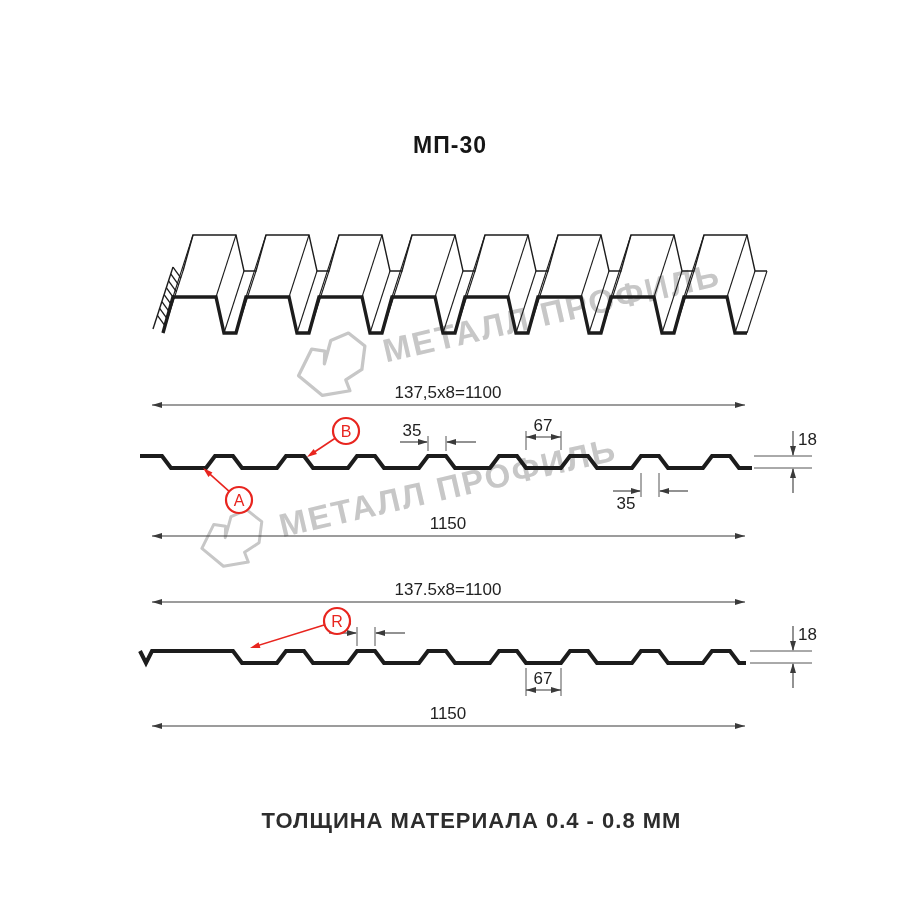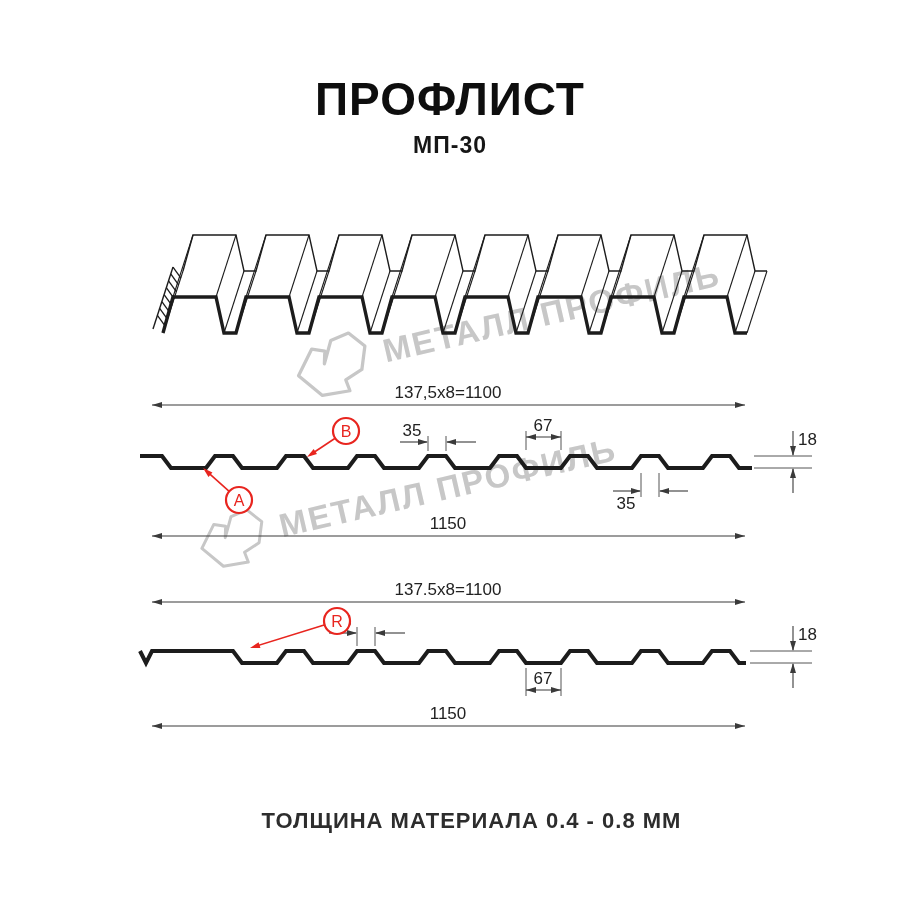--- a/index.html
+++ b/index.html
@@ -17,21 +17,20 @@
   .wm1{left:292px;top:340px;}
   .wm2{left:196px;top:516px;}
   .wm-logo{flex:0 0 auto;}
   svg.overlay{position:absolute;left:0;top:0;}
 </style>
 </head>
 <body>
 
 <div class="page">
 
-  <div class="title">ПРОФЛИСТ</div>
   <div class="subtitle">МП-30</div>
 
   <div class="wm wm1">
     <svg class="wm-logo" width="82" height="66" viewBox="0 0 100 80">
       <path d="M7,45 L30,17 L45,23 L41,38 L55,12 L78,8 L94,28 L84,55 L62,63 L64,77 L30,75 Z" fill="none" stroke="#c7c7c7" stroke-width="4" stroke-linejoin="round"></path>
     </svg>
     <span class="wm-text">МЕТАЛЛ ПРОФИЛЬ</span>
   </div>
 
   <div class="wm wm2">

